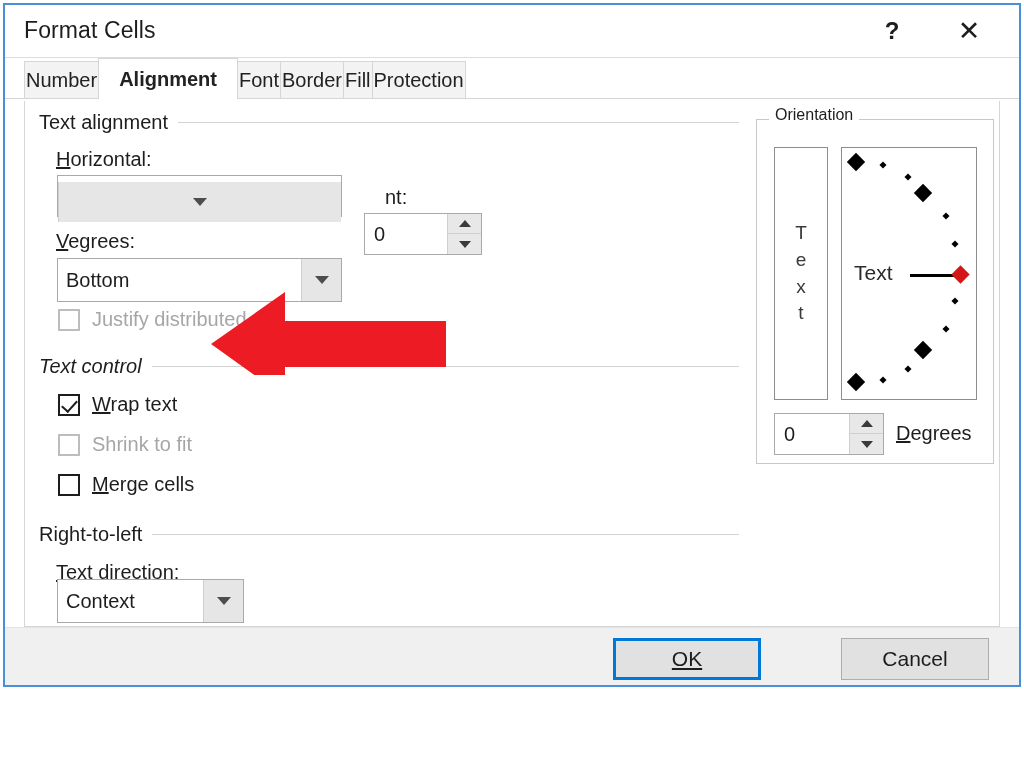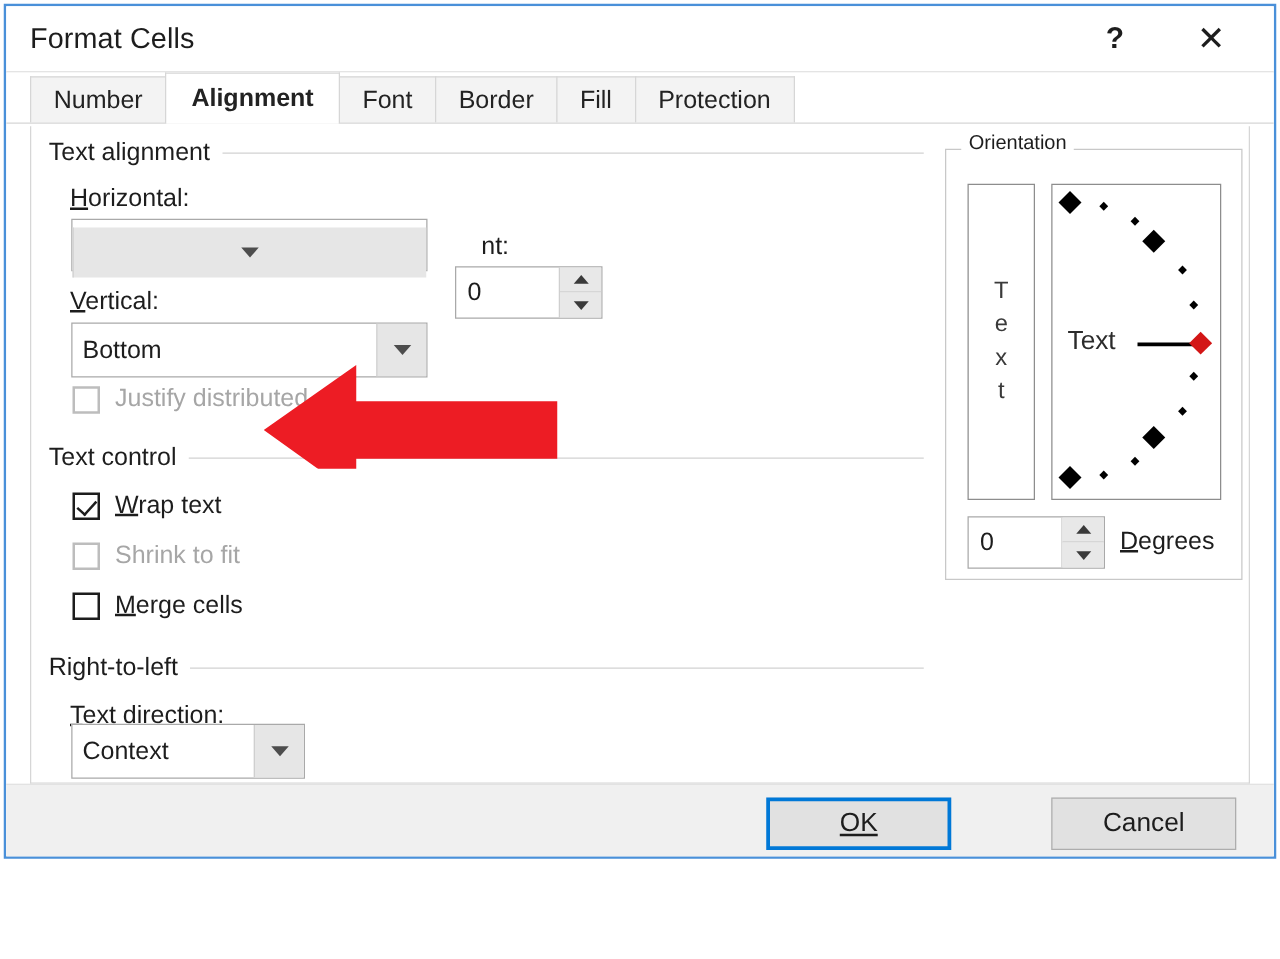--- a/index.html
+++ b/index.html
@@ -56,21 +56,21 @@
     height: 41px;
     flex: 0 0 41px;
     background: #ffffff;
     padding-left: 19px;
     display: flex;
     align-items: flex-end;
   }
   .tab {
     position: relative;
     height: 38px;
-    padding: 0 18px;
+    padding: 0 1px;
     display: flex;
     align-items: center;
     justify-content: center;
     font-size: 20px;
     color: #222222;
     background: #f3f3f3;
     border: 1px solid #d6d6d6;
     border-bottom: none;
     margin-right: -1px;
     cursor: default;
@@ -381,36 +381,36 @@
           <div>
               <span class="tri-up"></span>
             </div>
           <div>
               <span class="tri-dn"></span>
             </div>
         </div>
       </div>
 
       <div class="fieldlabel" style="left:31px; top:129px;">
-        <span class="u">V</span><span>ertical:</span>
+        <span class="u">V</span><span>egrees:</span>
       </div>
 
       <div class="combo" style="left:32px; top:157px; width:285px; height:44px;">
         <div class="cval">Bottom</div>
         <div class="cbtn">
           <span class="chev"></span>
         </div>
       </div>
 
       <div class="cbrow disabled" style="left:33px; top:207px;">
         <span class="box"></span>
         <span>Justify distributed</span>
       </div>
 
-      <div class="group-head" style="left:14px; top:254px; width:700px;">
+      <div class="group-head" style="left:14px; top:254px; width:700px;font-style:italic;">
         <span>Text control</span>
         <span class="rule"></span>
       </div>
 
       <div class="cbrow checked" style="left:33px; top:292px;">
         <span class="box"></span>
         <span><span class="u">W</span>rap text</span>
       </div>
 
       <div class="cbrow disabled" style="left:33px; top:332px;">

